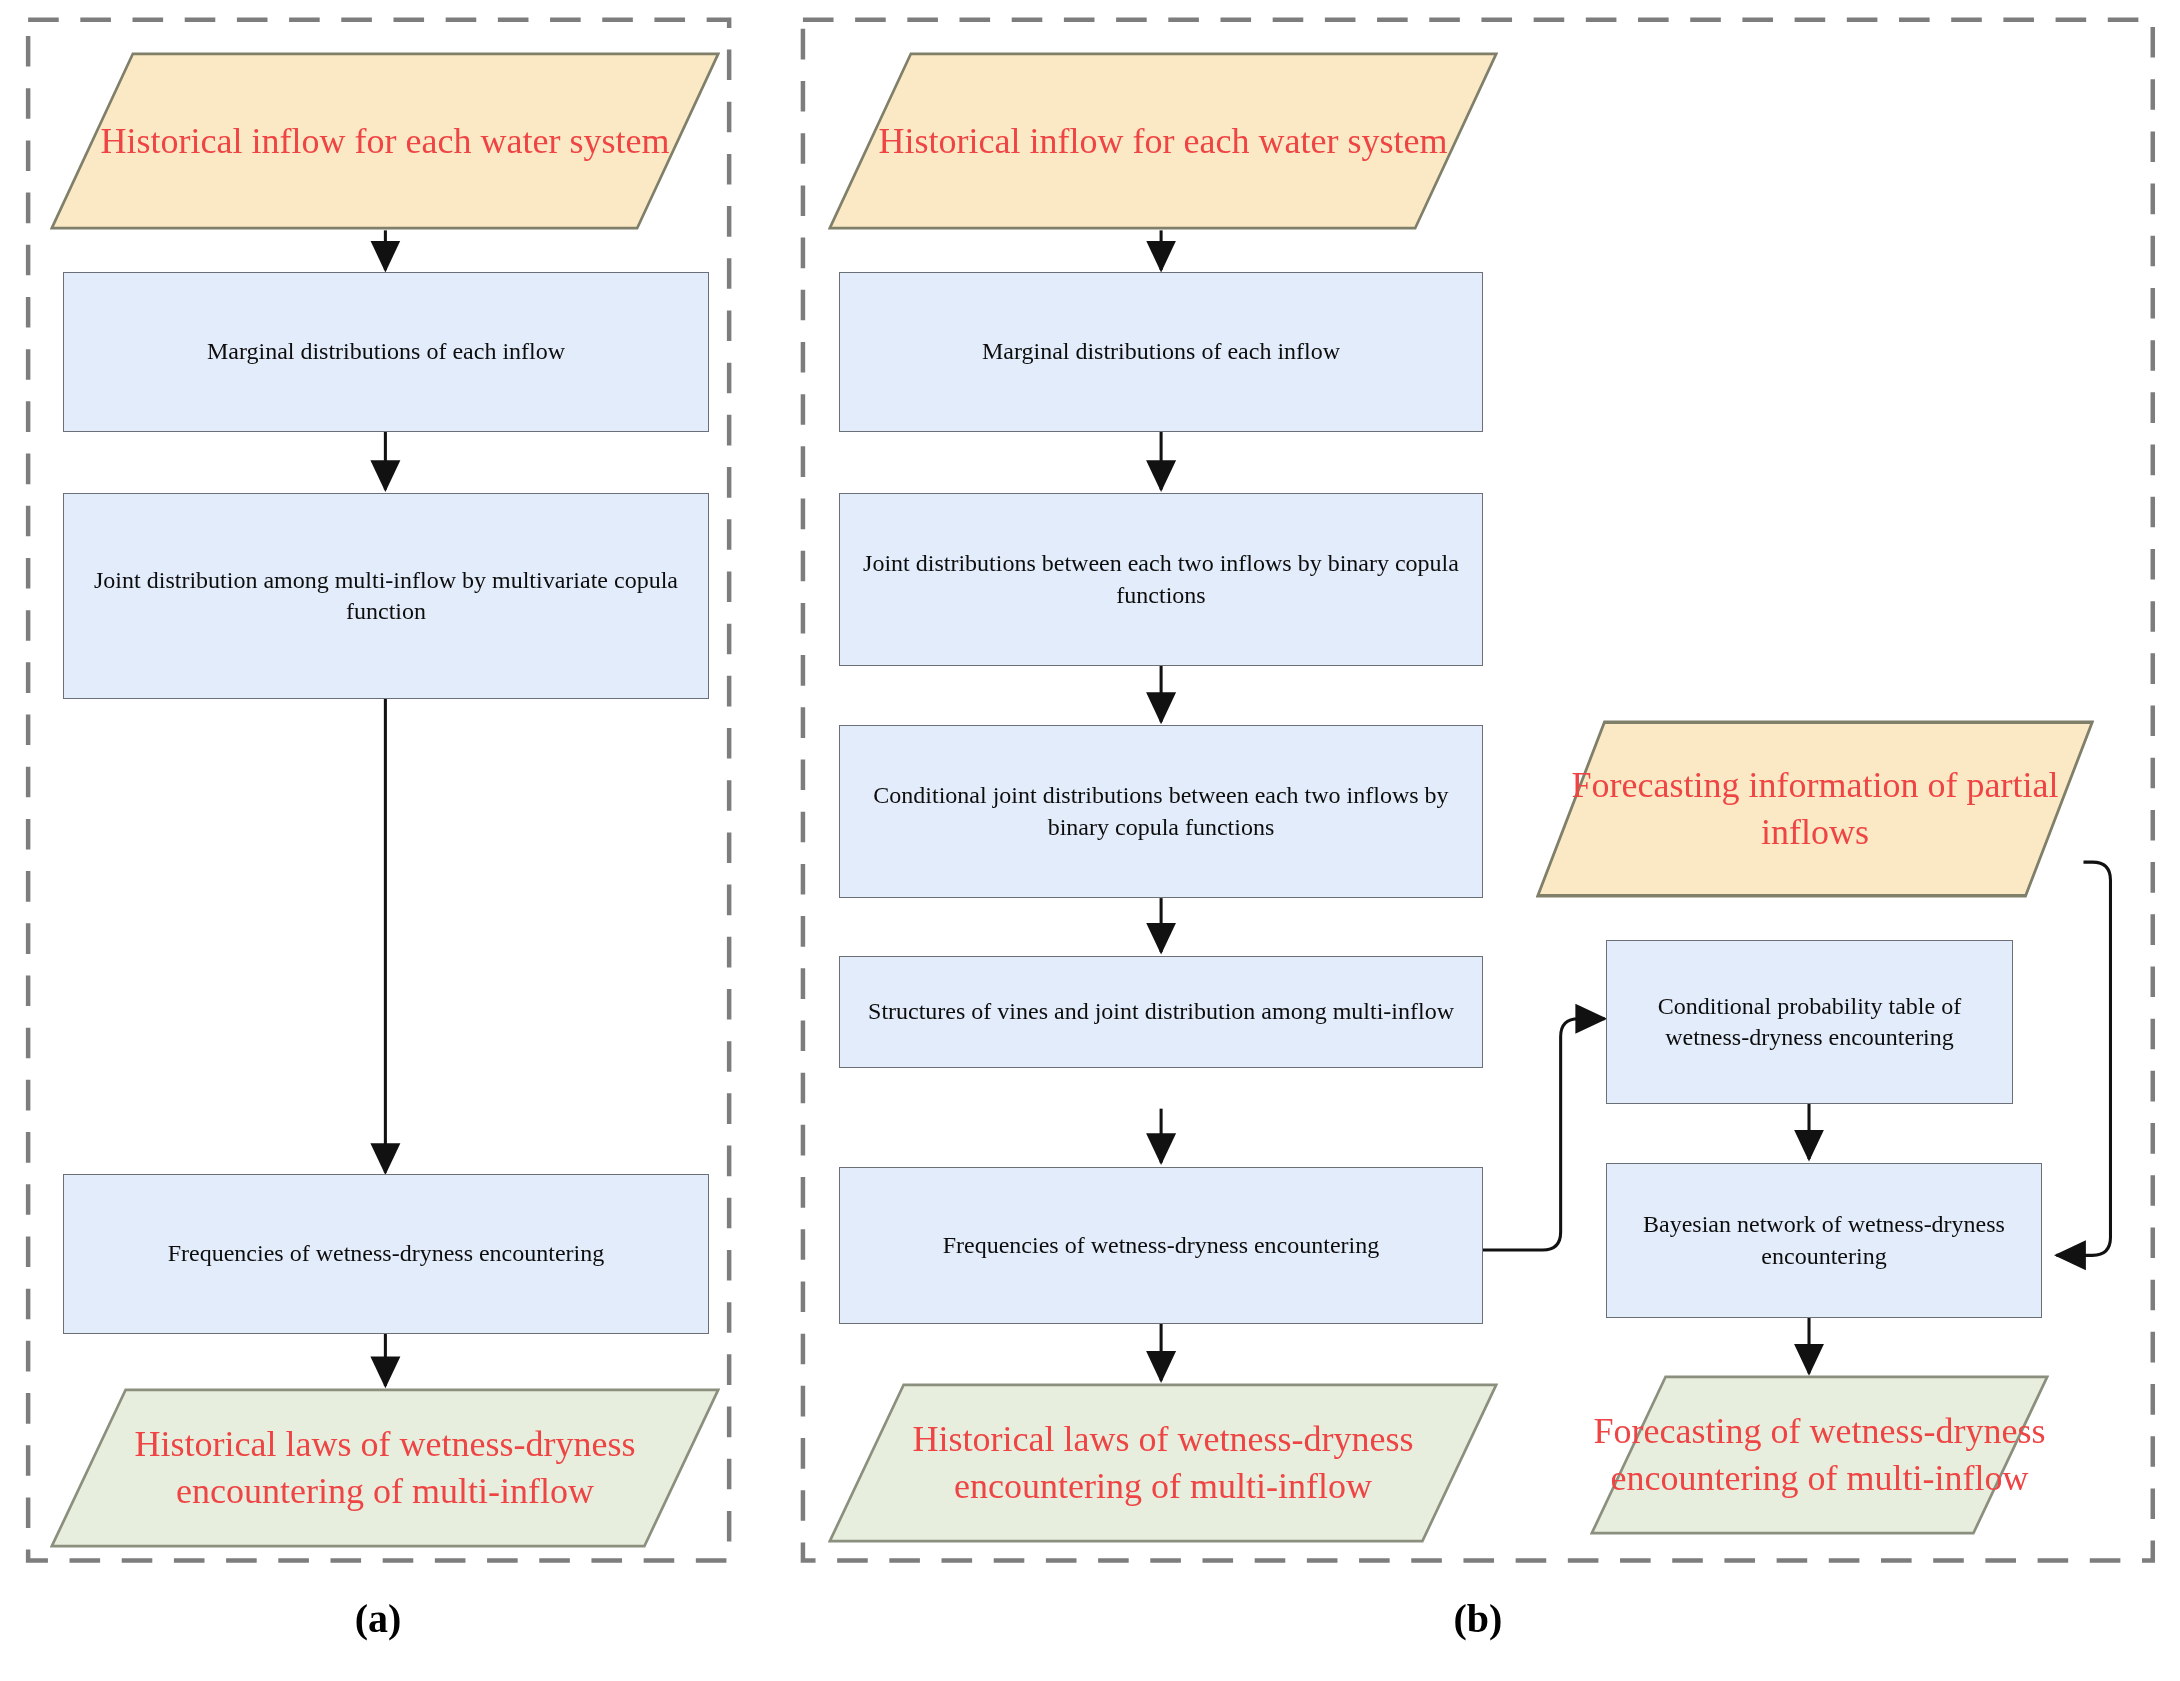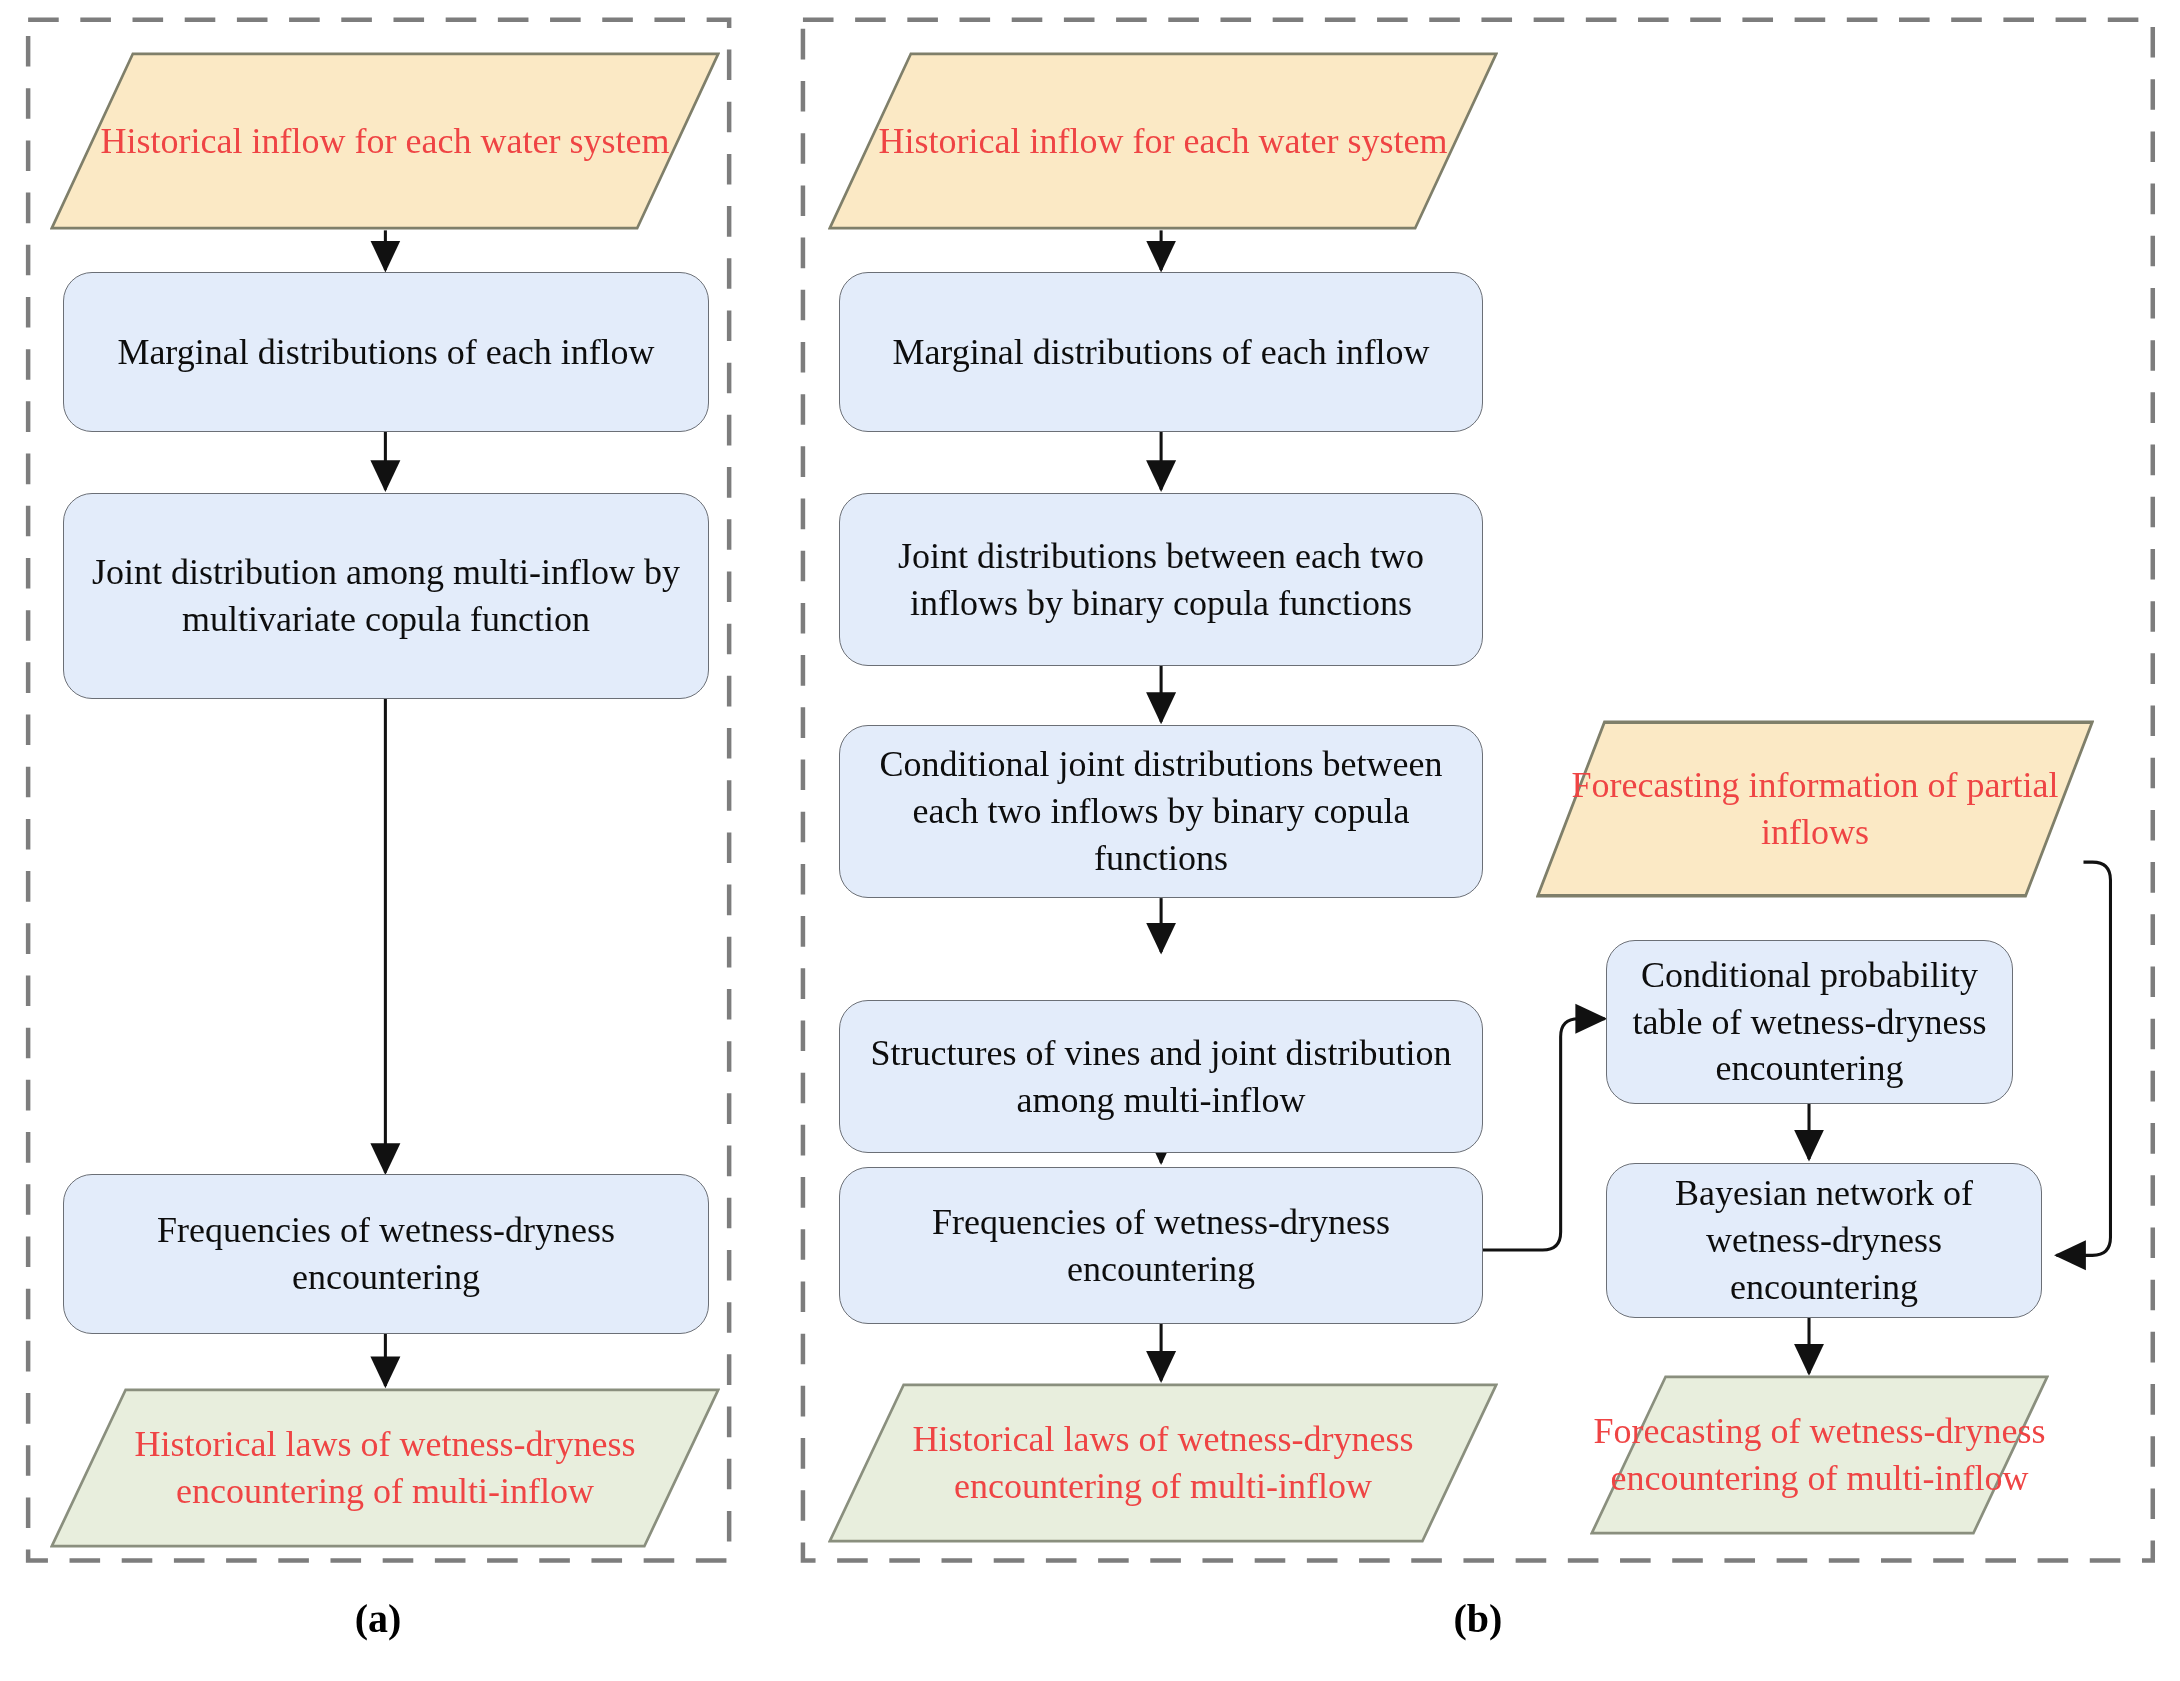--- a/index.html
+++ b/index.html
@@ -30,24 +30,23 @@
   svg.layer * { pointer-events: auto; }
 
   .node {
     position: absolute;
     box-sizing: border-box;
     display: flex;
     align-items: center;
     justify-content: center;
     text-align: center;
     line-height: 1.30;
-    font-size: 36px;
+    font-size: 24px;
     color: #0d0d0d;
     padding: 3.6px 10.8px;
-    border-radius: 29px;
   }
   .rect {
     background: #e3ecfa;
     border: 1.8px solid #6b6f76;
   }
   .para-wrap {
     position: absolute;
     box-sizing: border-box;
   }
   .para-wrap .para-shape {
@@ -151,21 +150,21 @@
   </div>
 
   <div class="node rect" style="left:839px; top:493px; width:644px; height:173px;">
     <span>Joint distributions between each two inflows by binary copula functions</span>
   </div>
 
   <div class="node rect" style="left:839px; top:725px; width:644px; height:173px;align-items:center;">
     <span>Conditional joint distributions between each two inflows by binary copula functions</span>
   </div>
 
-  <div class="node rect" style="left:839px; top:1000px; width:644px; height:153px;">
+  <div class="node rect" style="left:839px; top:956px; width:644px; height:112px;">
     <span>Structures of vines and joint distribution among multi-inflow</span>
   </div>
 
   <div class="node rect" style="left:839px; top:1167px; width:644px; height:157px;">
     <span>Frequencies of wetness-dryness encountering</span>
   </div>
 
   <div class="para-wrap" style="left:828px; top:1383px; width:670px; height:160px;">
     <svg class="para-shape" viewBox="0 0 744 178" preserveAspectRatio="none">
       <polygon points="84,2 742,2 660,176 2,176" fill="#e8eedd" stroke="#8a8f7e" stroke-width="3"></polygon>

